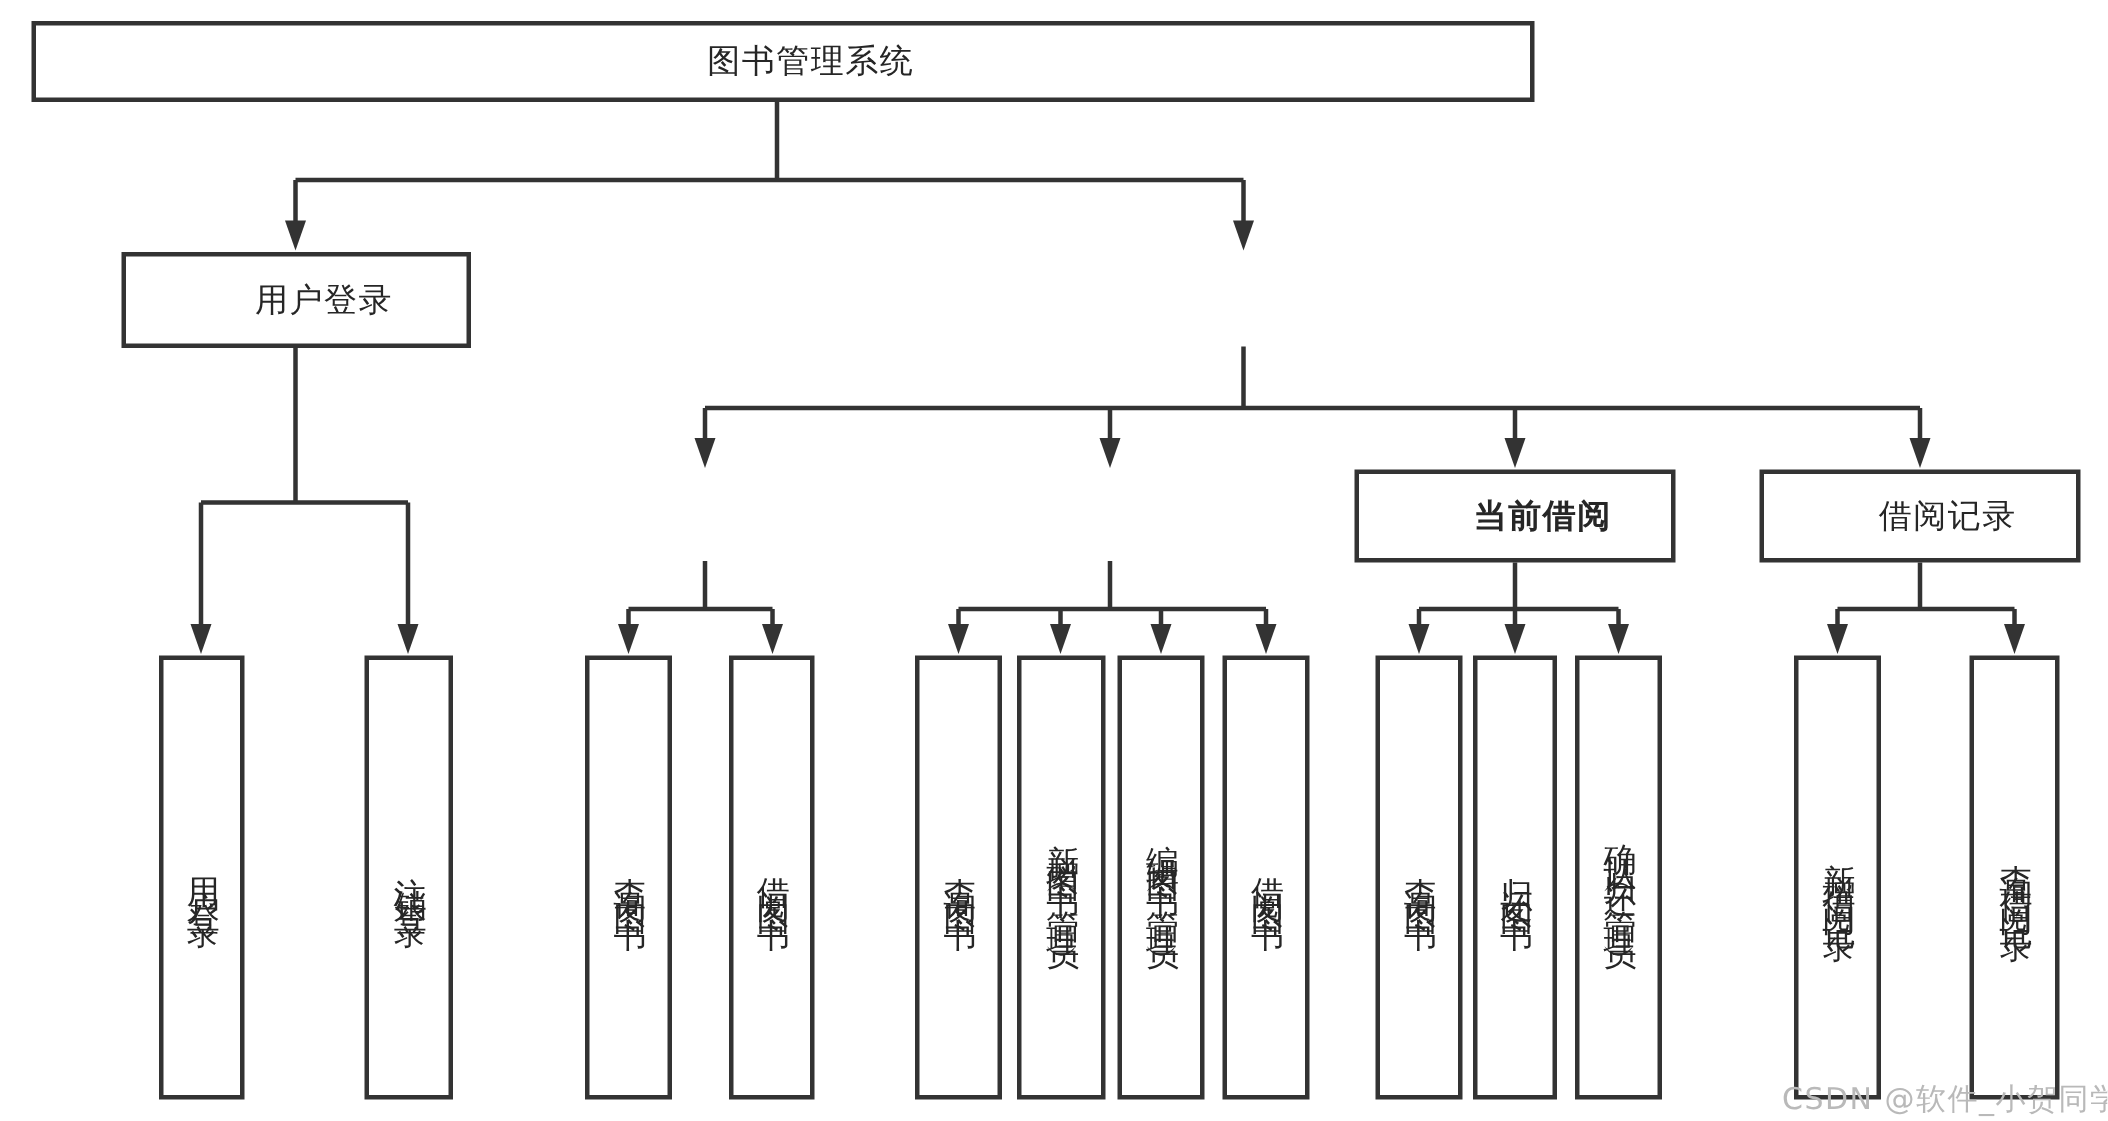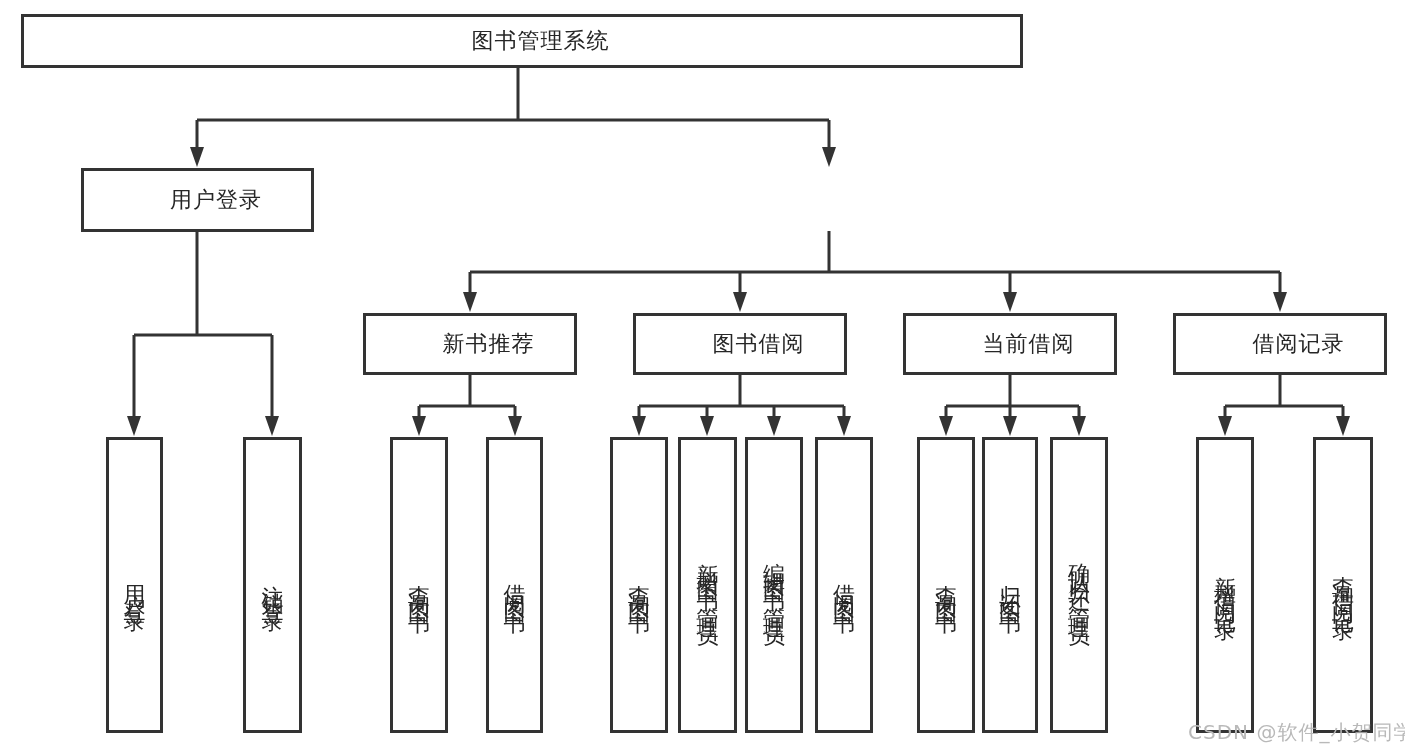--- a/index.html
+++ b/index.html
@@ -99,23 +99,21 @@
       <polygon points="1079,436 1072,416 1086,416"></polygon>
       <polygon points="1225,436 1218,416 1232,416"></polygon>
       <polygon points="1343,436 1336,416 1350,416"></polygon>
     </g>
   </svg>
 
   <div class="node h" style="left:21px; top:14px; width:1002px; height:54px;">图书管理系统</div>
 
   <div class="node h" style="left:81px; top:168px; width:233px; height:64px;">用户登录</div>
 
-  <div class="node h" style="left:363px; top:313px; width:214px; height:62px;">新书推荐</div>
-  <div class="node h" style="left:633px; top:313px; width:214px; height:62px;">图书借阅</div>
-  <div class="node h" style="left:903px; top:313px; width:214px; height:62px;">当前借阅</div>
+  <div class="node h" style="left:903px; top:313px; width:214px; height:62px;font-weight:bold;">当前借阅</div>
   <div class="node h" style="left:1173px; top:313px; width:214px; height:62px;">借阅记录</div>
 
   <div class="node v" style="left:106px; top:437px; width:57px; height:296px;">用户登录</div>
   <div class="node v" style="left:243px; top:437px; width:59px; height:296px;">注销登录</div>
 
   <div class="node v" style="left:390px; top:437px; width:58px; height:296px;">查询图书</div>
   <div class="node v" style="left:486px; top:437px; width:57px; height:296px;">借阅图书</div>
 
   <div class="node v" style="left:610px; top:437px; width:58px; height:296px;">查询图书</div>
   <div class="node v" style="left:678px; top:437px; width:59px; height:296px;">新增图书（管理员）</div>

